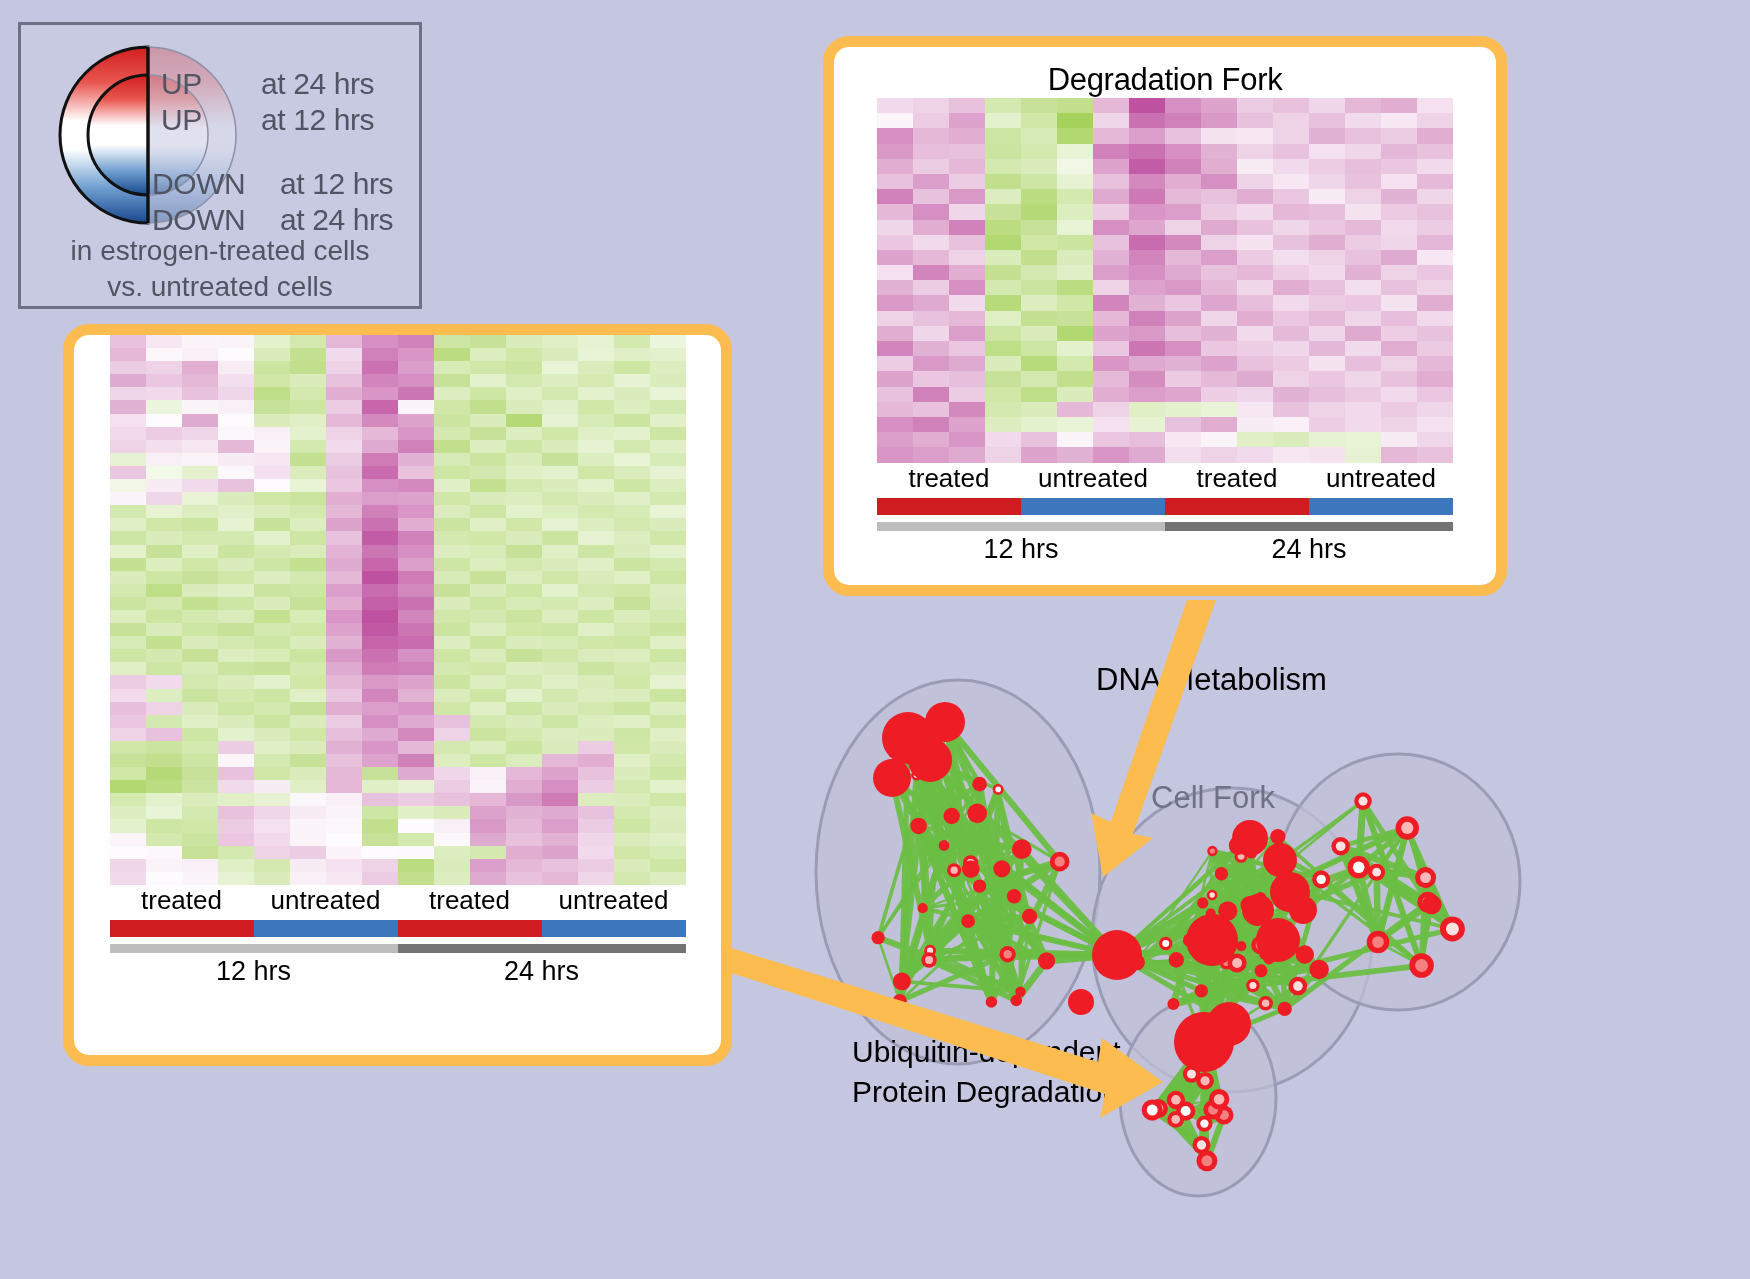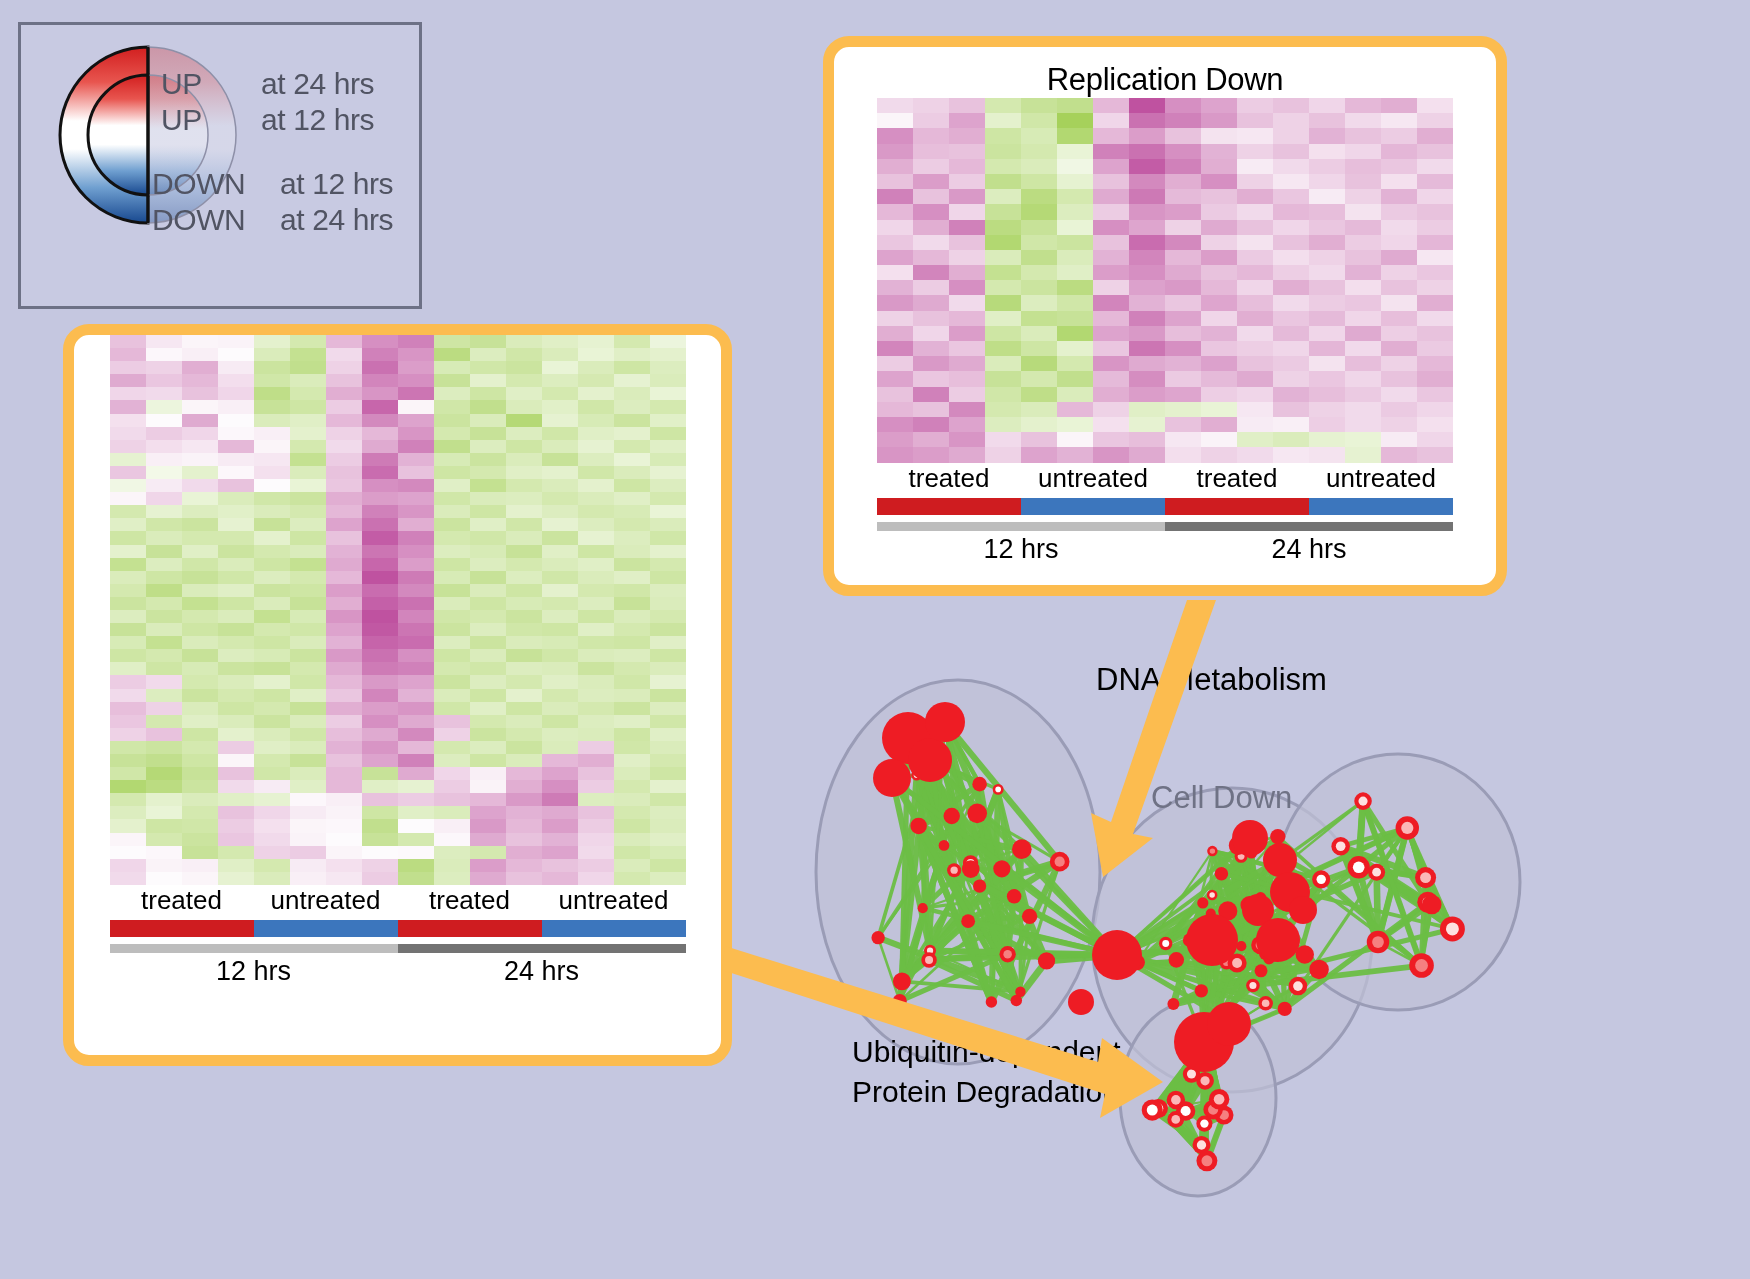--- a/index.html
+++ b/index.html
@@ -139,25 +139,29 @@
 
     <div class="key-row" style="left:140px;top:42px;">UP</div>
     <div class="key-row" style="left:240px;top:42px;">at 24 hrs</div>
     <div class="key-row" style="left:140px;top:78px;">UP</div>
     <div class="key-row" style="left:240px;top:78px;">at 12 hrs</div>
     <div class="key-row" style="left:131px;top:142px;">DOWN</div>
     <div class="key-row" style="left:259px;top:142px;">at 12 hrs</div>
     <div class="key-row" style="left:131px;top:178px;">DOWN</div>
     <div class="key-row" style="left:259px;top:178px;">at 24 hrs</div>
 
+    <div id="key-foot">
+      <div>in estrogen-treated cells</div>
+      <div>vs. untreated cells</div>
+    </div>
   </div>
 
 
   <div class="panel" id="rep-panel">
-    <div class="hm-title">Replication Down</div>
+    <div class="hm-title">Degradation Fork</div>
     <div class="heatmap" id="hm-rep" style="grid-template-columns: repeat(16, 36px); grid-auto-rows: 15.2px; width: 576px;">
         <i style="background: rgb(241, 218, 235);"></i>
         <i style="background: rgb(238, 210, 230);"></i>
         <i style="background: rgb(232, 194, 221);"></i>
         <i style="background: rgb(212, 233, 175);"></i>
         <i style="background: rgb(199, 226, 152);"></i>
         <i style="background: rgb(193, 223, 141);"></i>
         <i style="background: rgb(229, 184, 216);"></i>
         <i style="background: rgb(191, 82, 160);"></i>
         <i style="background: rgb(214, 143, 194);"></i>
@@ -1918,21 +1922,21 @@
           <circle cx="337" cy="345" r="25" fill="#ee1c24"></circle>
           <circle cx="424" cy="432" r="30" fill="#ee1c24"></circle>
           <circle cx="449" cy="414" r="22" fill="#ee1c24"></circle>
           <circle cx="301" cy="392" r="13" fill="#ee1c24"></circle>
           <circle cx="498" cy="330" r="22" fill="#ee1c24"></circle>
           <circle cx="523" cy="300" r="14" fill="#ee1c24"></circle>
         </g>
       </svg>
 
     <div class="cluster-label" id="lbl-dna" style="left: 316px; top: 50px; color: rgb(0, 0, 0); font-size: 31px; text-align: left;">DNA Metabolism</div>
-    <div class="cluster-label" id="lbl-cc" style="left: 371px; top: 168px; color: rgb(111, 114, 133); font-size: 31px; text-align: left;">Cell Down</div>
+    <div class="cluster-label" id="lbl-cc" style="left: 371px; top: 168px; color: rgb(111, 114, 133); font-size: 31px; text-align: left;">Cell Fork</div>
     <div class="cluster-label" id="lbl-ub" style="left: 72px; top: 422px; color: rgb(0, 0, 0); font-size: 30px; text-align: left;">Ubiquitin-dependent
 Protein Degradation</div>
   </div>
 
   <svg id="arrows" width="1750" height="1279" viewBox="0 0 1750 1279">
 
     <g>
       <polygon points="1187,600 1216,600 1133,834 1153,838 1103,877 1091,813 1111,822" fill="#fcbc4f"></polygon>
     </g>
 

